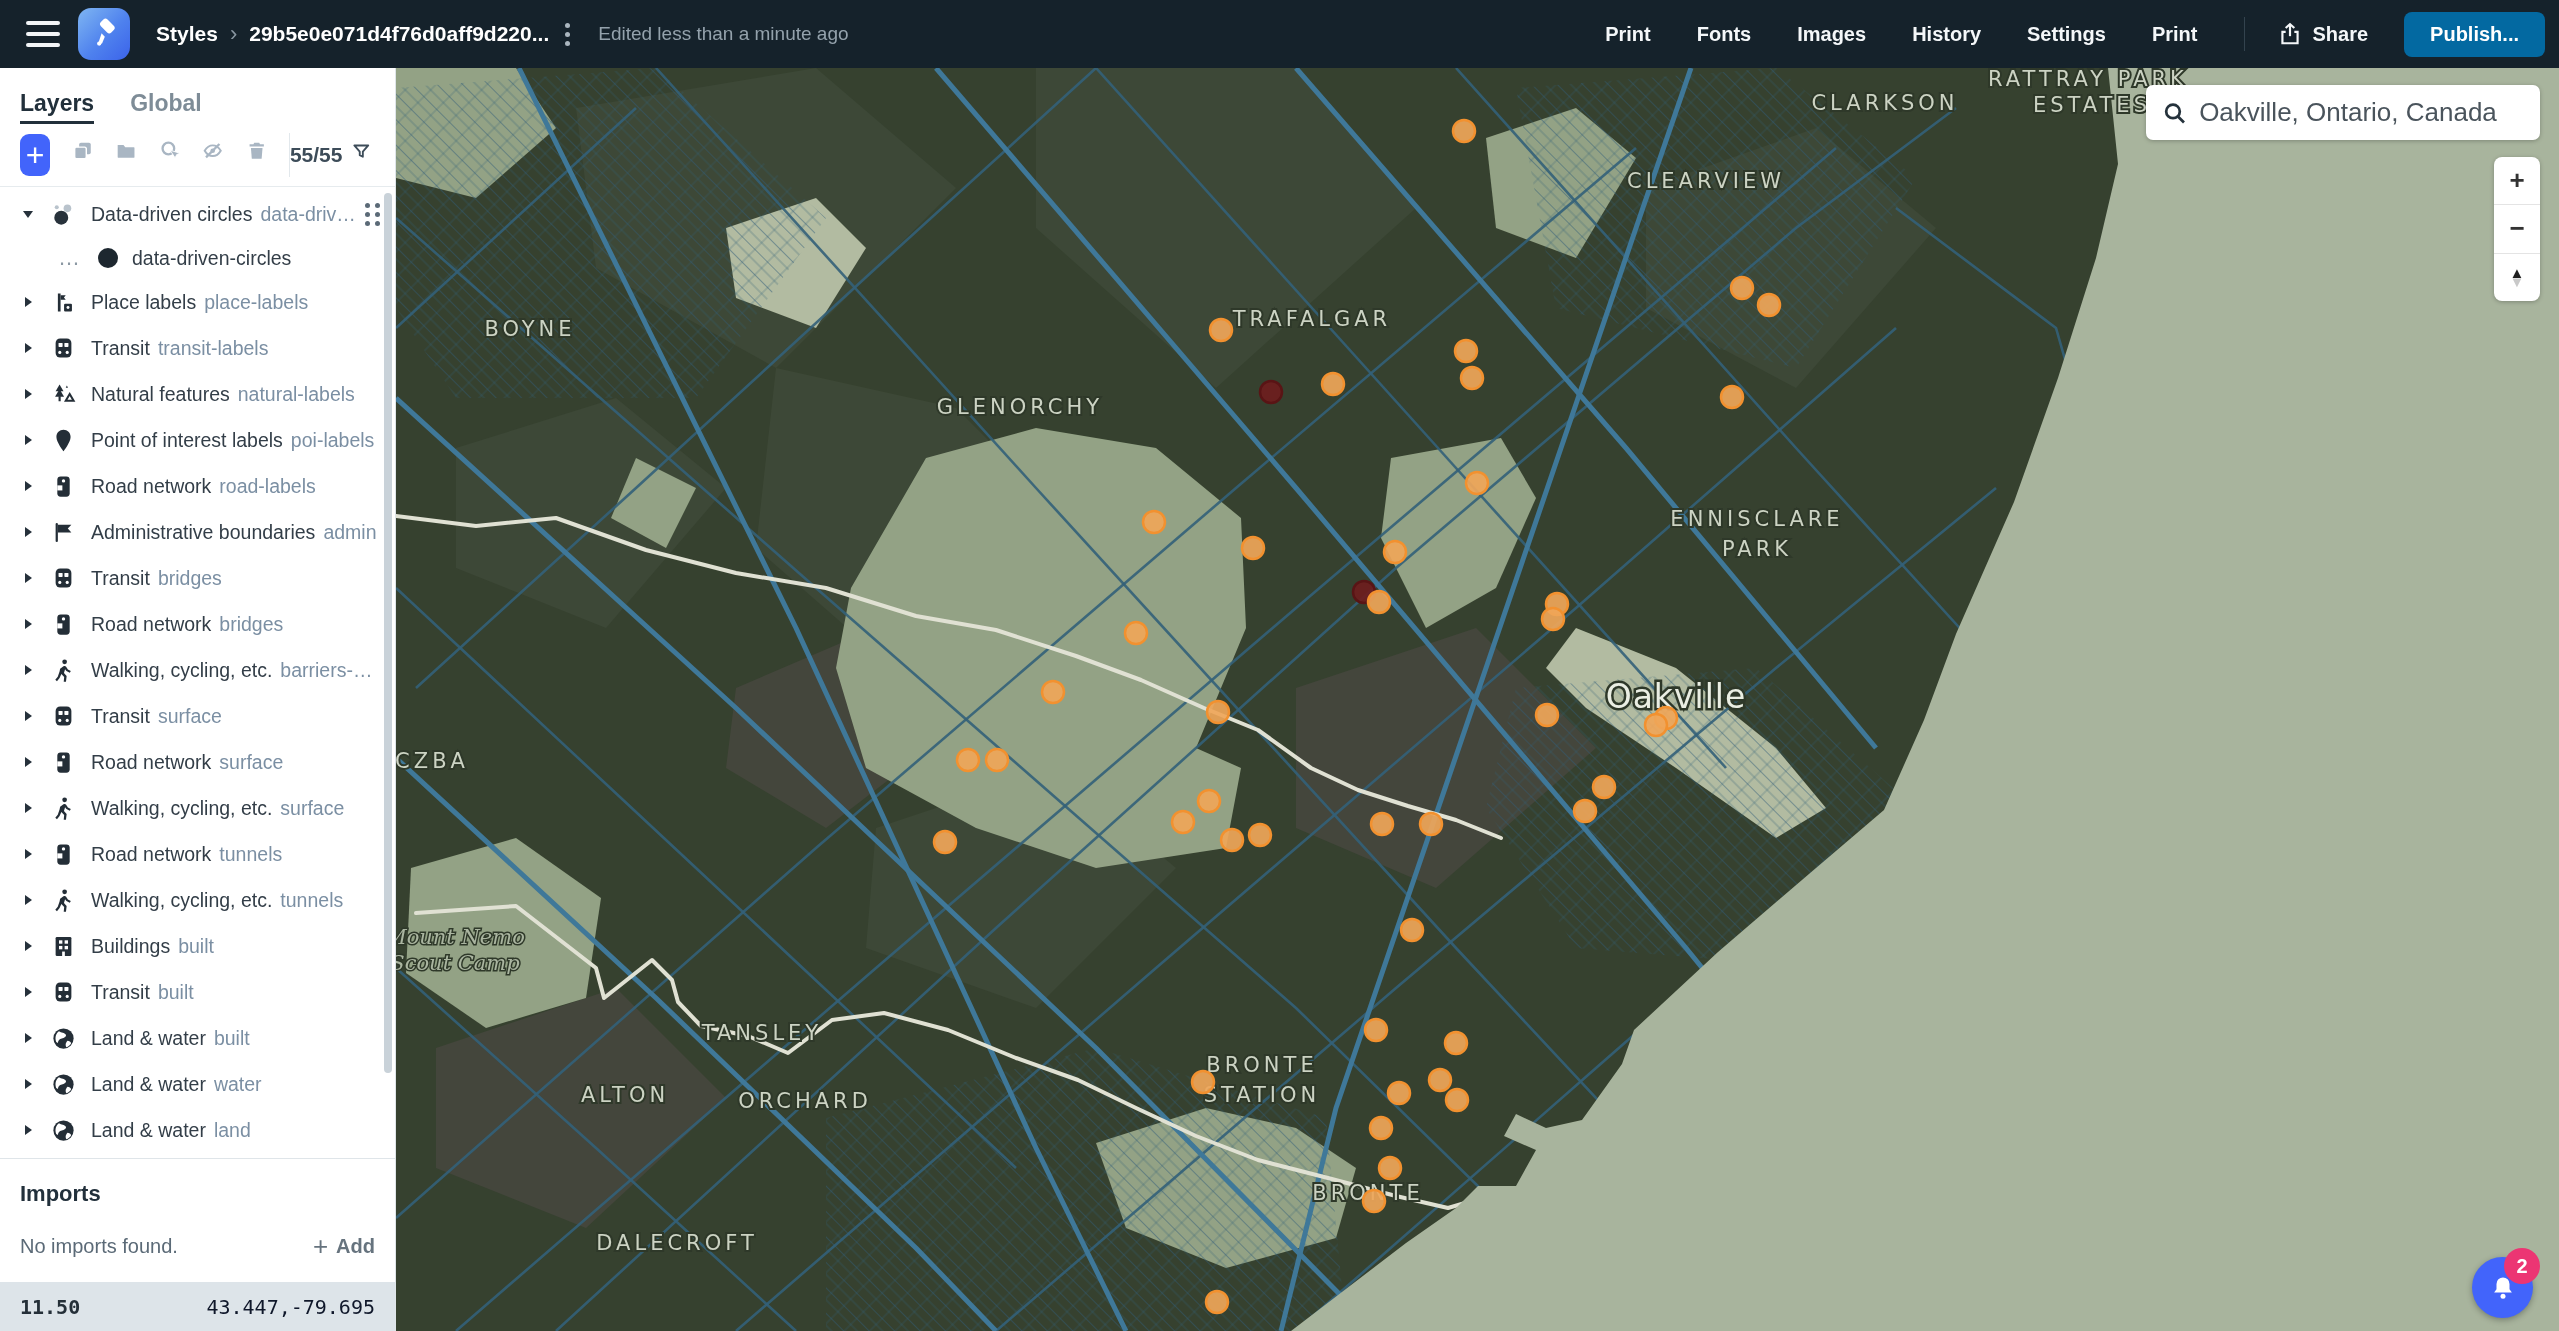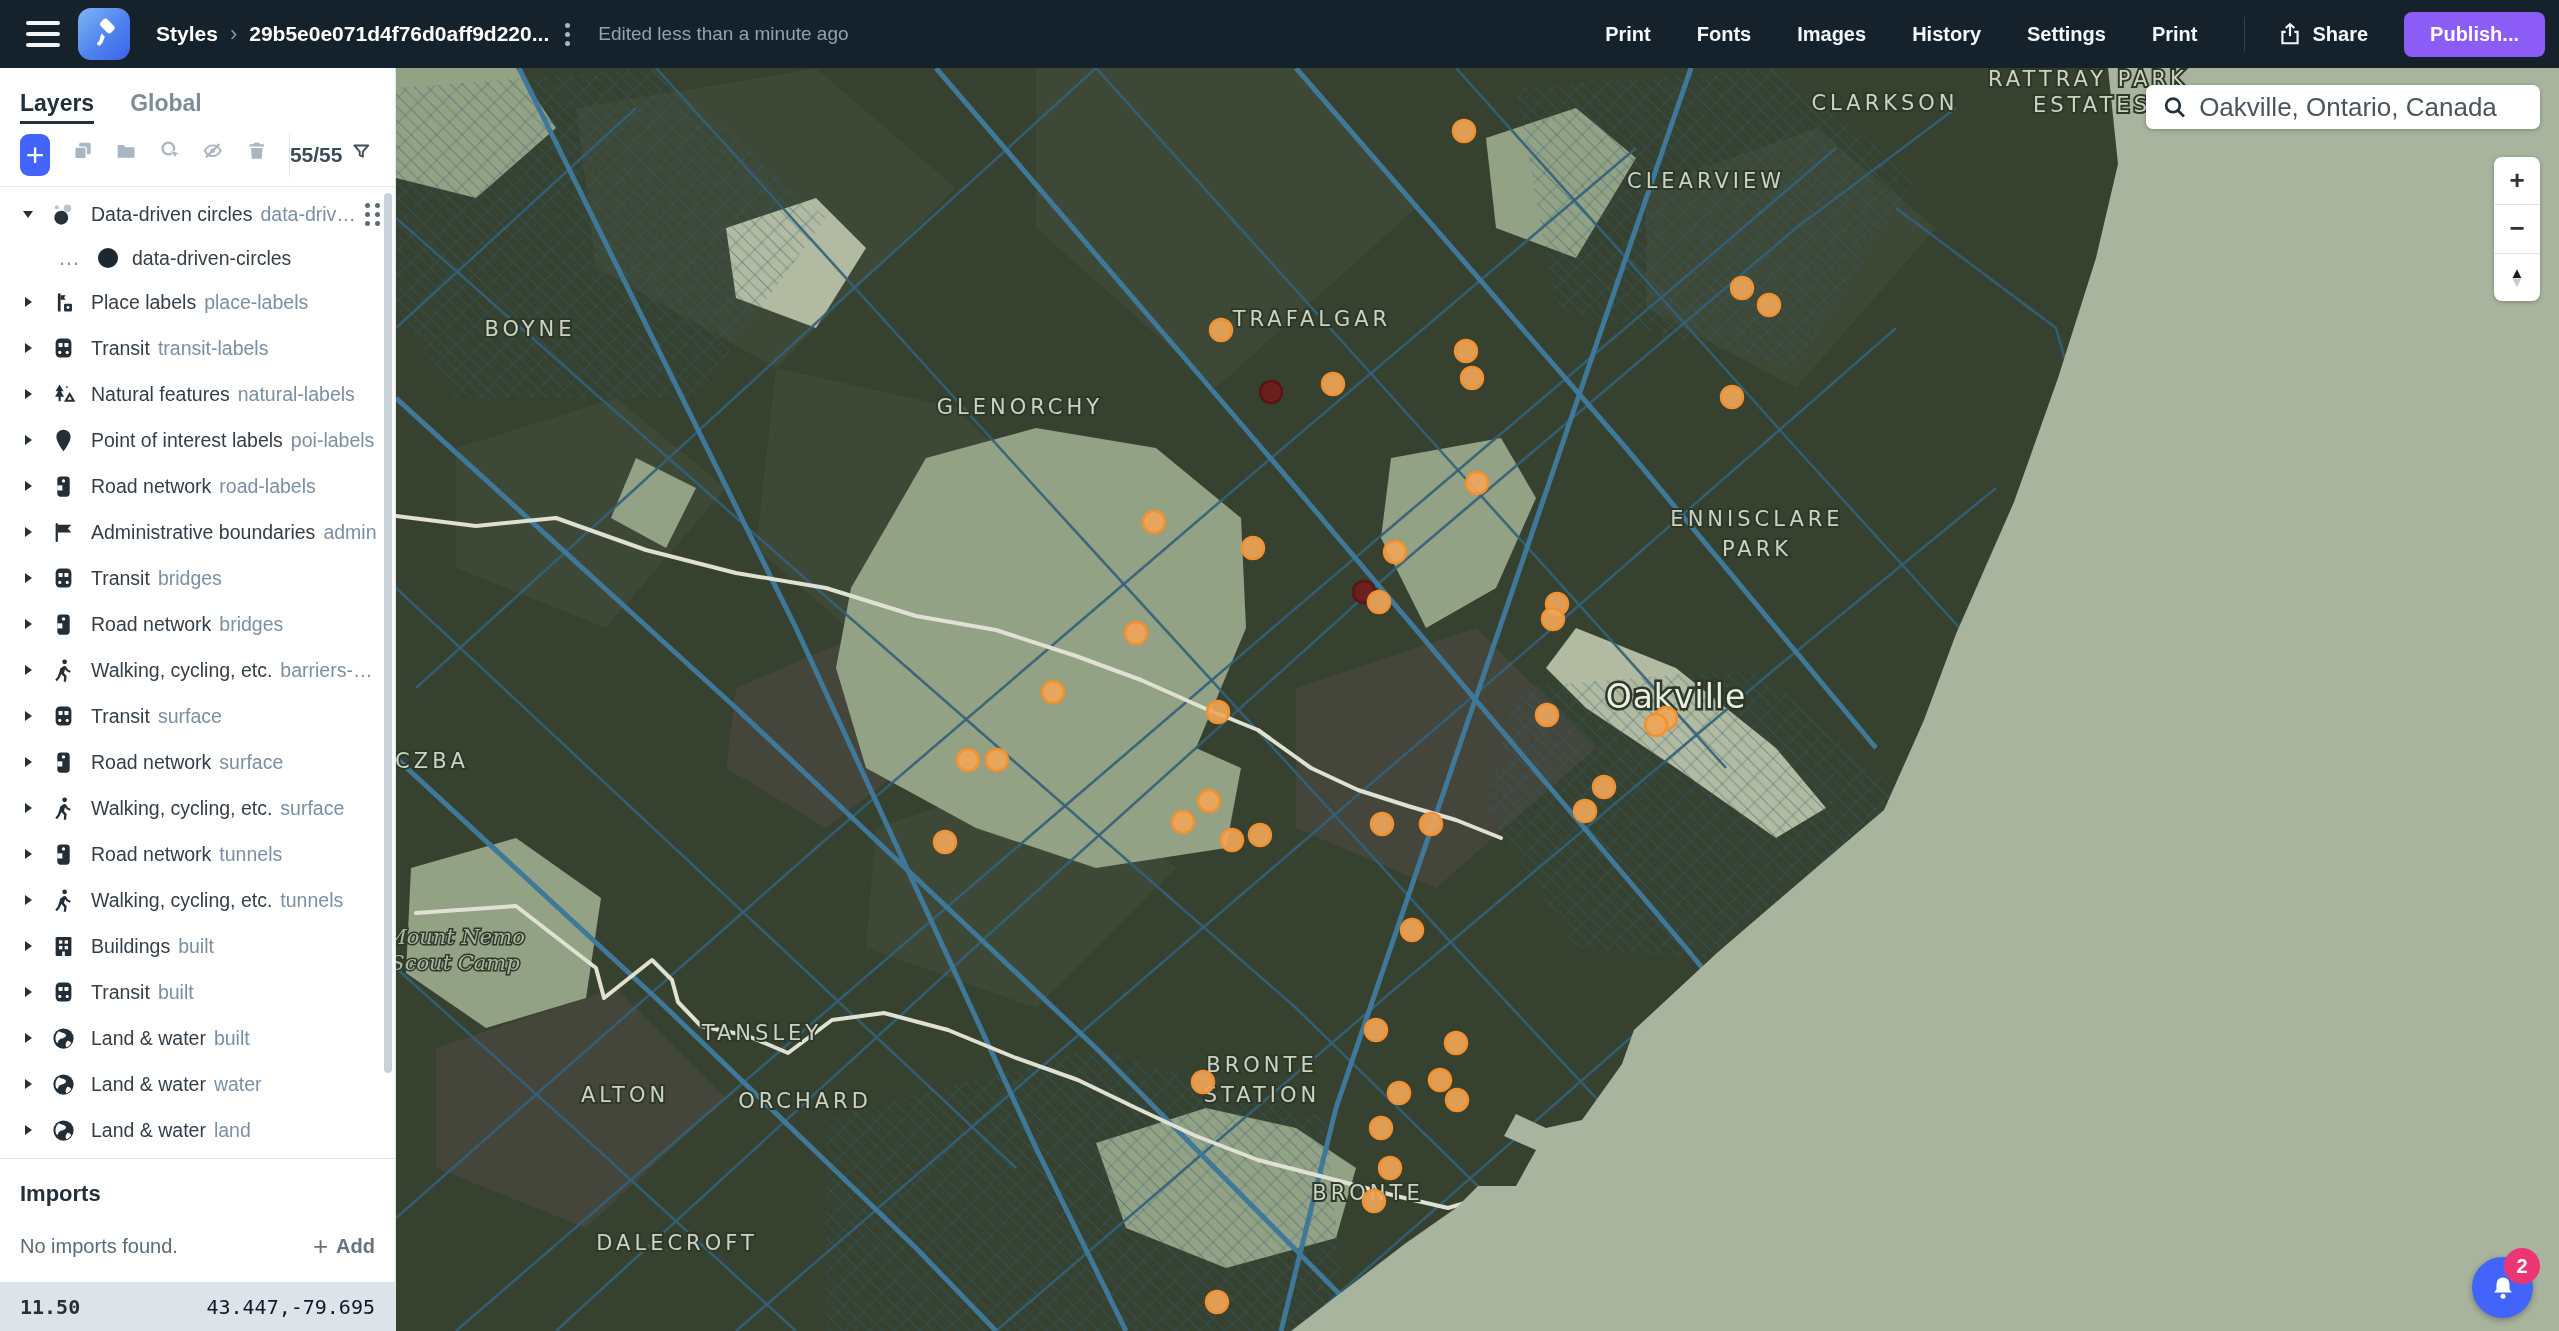--- a/index.html
+++ b/index.html
@@ -23,21 +23,21 @@
   .kebab { color:#aab6bf; font-size:22px; letter-spacing:0; margin-left:16px; line-height:8px;
            display:flex; flex-direction:column; gap:4px; cursor:pointer; }
   .kebab i { width:5px; height:5px; border-radius:50%; background:#aab6bf; display:block; }
   .edited { color:#94a2ac; font-size:19px; margin-left:28px; white-space:nowrap; }
   #topnav { margin-left:auto; display:flex; align-items:center; height:100%; }
   .navitem { color:#f4f7f9; font-size:20px; font-weight:700; margin-right:46px; cursor:pointer; }
   .topdivider { width:1px; height:34px; background:#33434e; margin-right:32px; }
   .share { display:flex; align-items:center; color:#f4f7f9; font-size:20px;
            font-weight:700; margin-right:36px; cursor:pointer;justify-content:space-between; }
   .share svg { margin-right:10px; }
-  .publish-btn { background:#8b5cf6; color:#ffffff; font-size:20px; font-weight:700;
+  .publish-btn { background:#0369a1; color:#ffffff; font-size:20px; font-weight:700;
                  border:none; border-radius:8px; padding:11px 26px; margin-right:14px; cursor:pointer;
                  font-family:"Liberation Sans",sans-serif; }
 
   
   #sidebar { position:absolute; left:0; top:68px; width:396px; height:1263px;
              background:#ffffff; border-right:1px solid #dfe5e9; z-index:40;
              display:flex; flex-direction:column; }
   .tabs { display:flex; padding:22px 20px 0 20px; height:56px; }
   .tab { font-size:23px; font-weight:700; margin-right:36px; padding-bottom:16px; cursor:pointer; }
   .tab.active { color:#22303b; border-bottom:3px solid #22303b; }
@@ -74,21 +74,21 @@
                  display:flex; align-items:center; }
   .imports-add .plus { font-size:26px; margin-right:8px; font-weight:400; }
   #statusbar { height:49px; background:#dde4e9; display:flex; align-items:center;
                padding:0 20px; font-family:"DejaVu Sans Mono", monospace; }
   .zoomlevel { font-size:20px; font-weight:700; color:#242f38; }
   .coords { margin-left:auto; font-size:20px; color:#0f172a; }
 
   
   #map { position:absolute; left:396px; top:68px; width:2163px; height:1263px; }
   #mapsvg { position:absolute; left:0; top:0; }
-  .searchbox { position:absolute; top:17px; right:19px; width:394px; height:44px;
+  .searchbox { position:absolute; top:17px; right:19px; width:394px; height:55px;
                background:#ffffff; border-radius:7px; box-shadow:0 1px 4px rgba(0,0,0,.25);
                display:flex; align-items:center; padding:0 16px; z-index:20; }
   .searchbox input { border:none; outline:none; font-size:26px; color:#4a545c; width:100%;
                      margin-left:12px; font-family:"Liberation Sans",sans-serif; background:transparent; }
   .mapctrl { position:absolute; top:89px; right:19px; width:46px; height:144px;
              background:#ffffff; border-radius:8px; box-shadow:0 1px 4px rgba(0,0,0,.25);
              display:flex; flex-direction:column; z-index:20; }
   .mapctrl .cbtn { flex:1; display:flex; align-items:center; justify-content:center;
                    font-size:26px; font-weight:700; color:#333; cursor:pointer; }
   .mapctrl .cbtn + .cbtn { border-top:1px solid #e4e4e4; }

